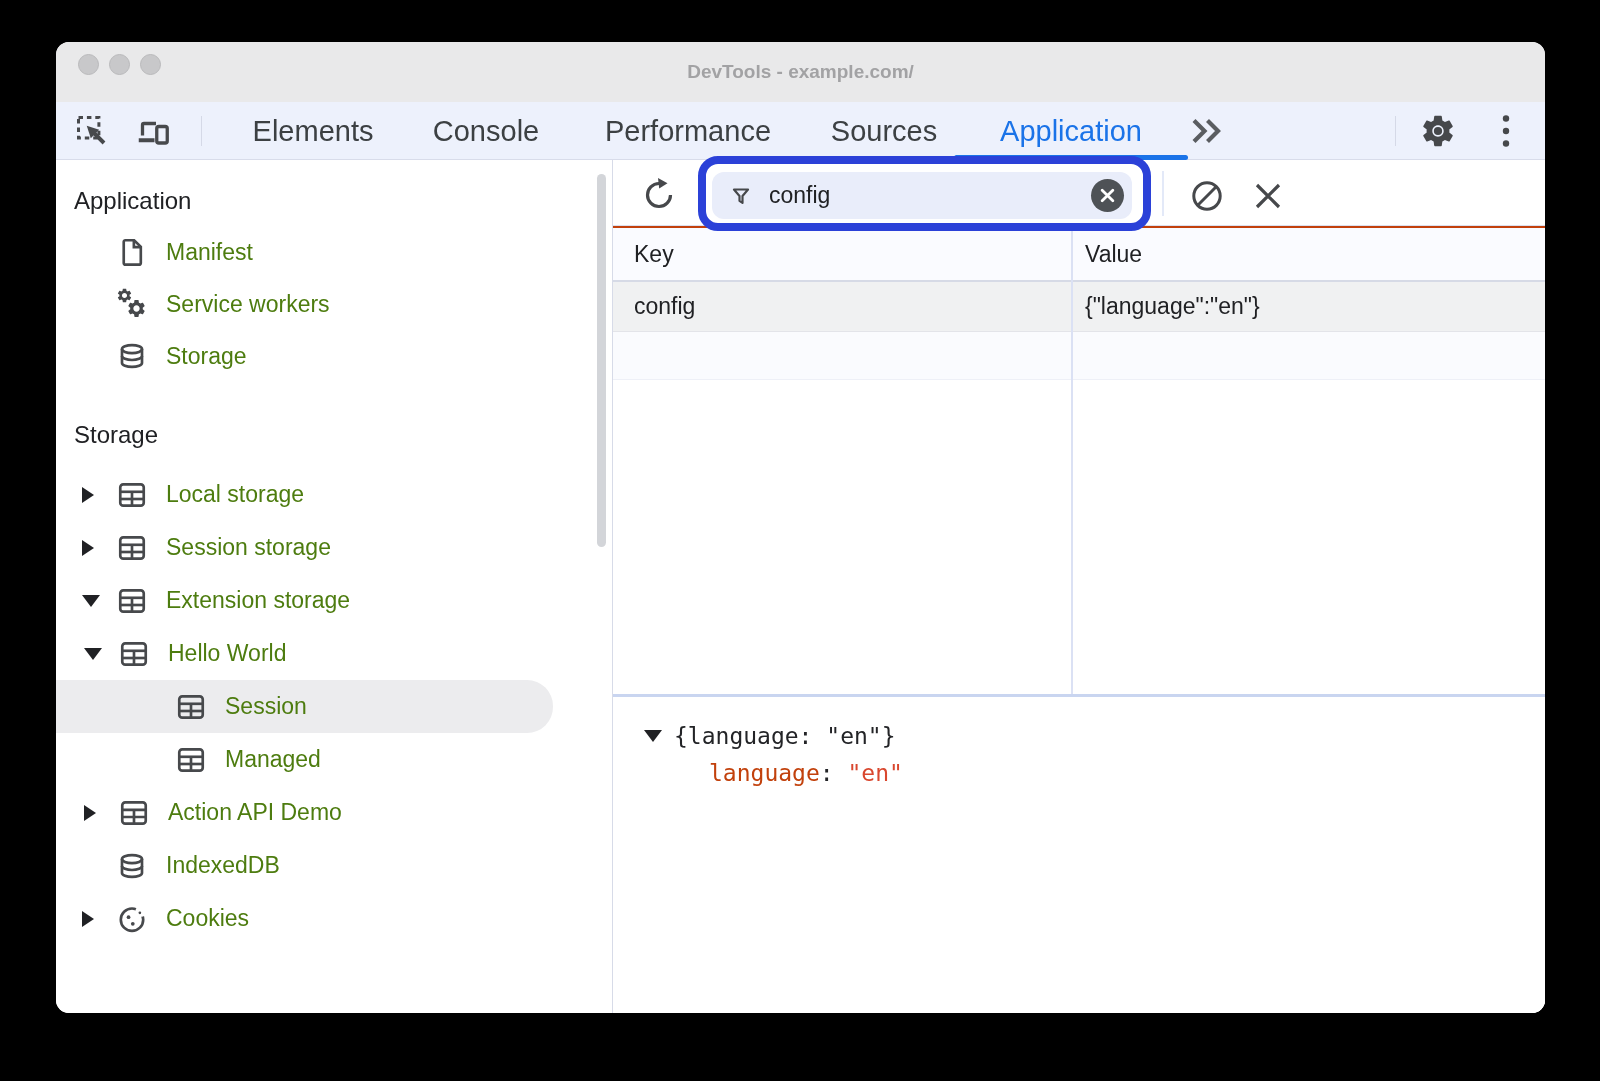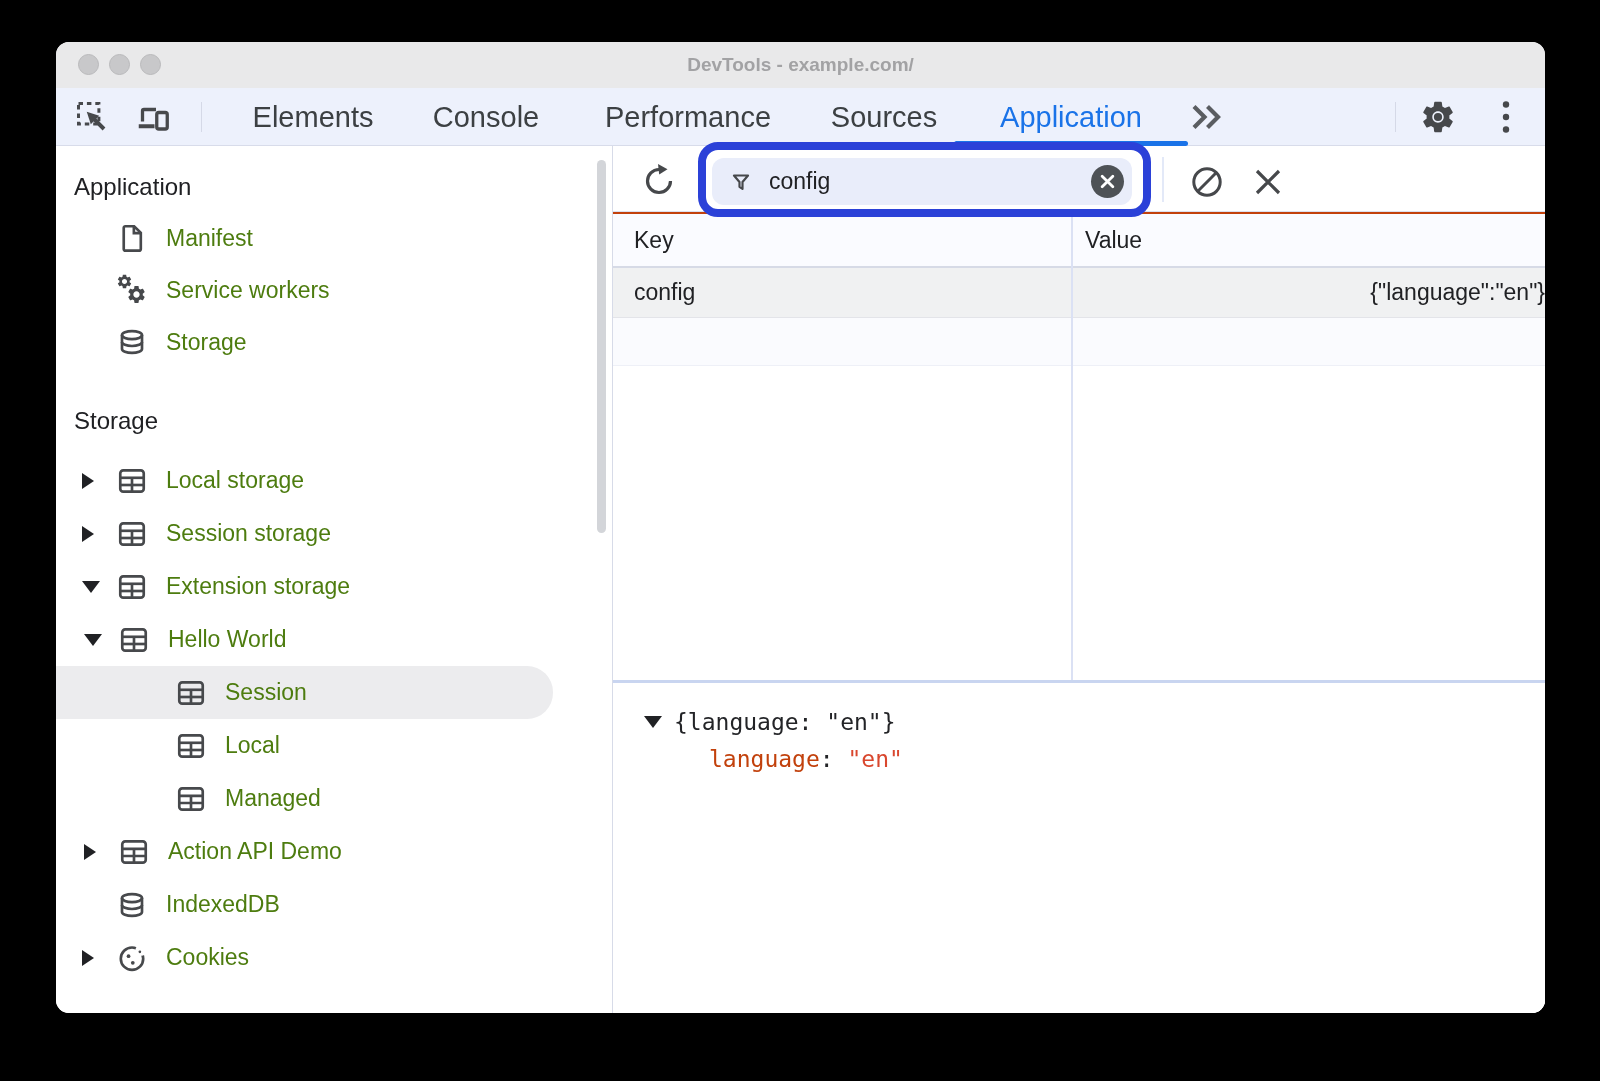--- a/index.html
+++ b/index.html
@@ -2,21 +2,21 @@
 <html><head>
 <meta charset="utf-8">
 <style>
   * { box-sizing: border-box; }
   html,body { margin:0; padding:0; width:1600px; height:1081px; background:#000; 
               font-family:"Liberation Sans", sans-serif; }
   .window { position:absolute; left:56px; top:42px; width:1489px; height:971px;
             background:#fff; border-radius:13px; overflow:hidden; display:flex; flex-direction:column; }
 
   
-  .titlebar { height:46px; flex:none; background:#e9e9ea; position:relative;
+  .titlebar { height:60px; flex:none; background:#e9e9ea; position:relative;
               display:flex; align-items:center; justify-content:center; }
   .traffic { position:absolute; left:22px; top:12px; display:flex; gap:10px; }
   .light { width:21px; height:21px; border-radius:50%; background:#c8c8ca; border:1px solid #b9b9bb; }
   .wtitle { font-size:19px; font-weight:bold; color:#a2a2a4; }
 
   
   .tabbar { height:58px; flex:none; background:#edf1fc; border-bottom:1px solid #d8dcea; position:relative; }
   .tbtn { position:absolute; display:flex; align-items:center; justify-content:center; }
   .inspect-btn { left:17px; top:10px; width:38px; height:38px; }
   .device-btn  { left:77px; top:10px; width:40px; height:38px; }
@@ -77,21 +77,21 @@
                display:flex; align-items:center; justify-content:center; cursor:pointer; }
   .pt-sep { position:absolute; left:549px; top:11px; width:2px; height:45px; background:#e3e9f8; }
   .block-btn { position:absolute; left:576px; top:18px; width:36px; height:36px; }
   .close-btn { position:absolute; left:639px; top:20px; width:32px; height:32px; }
 
   .table-area { height:468px; flex:none; position:relative; border-top:2px solid #c2410c; }
   .col-divider { position:absolute; left:458px; top:0; bottom:0; width:2px; background:#dbe1f4; }
   .thead { height:54px; display:flex; background:#fafbff; border-bottom:2px solid #d6dae6; }
   .th { font-size:23px; color:#202124; display:flex; align-items:center; }
   .cell-key { width:458px; flex:none; padding-left:21px; }
-  .cell-val { flex:1; padding-left:14px;text-align:right; }
+  .cell-val { flex:1; padding-left:14px; }
   .trow { display:flex; font-size:23px; color:#202124; align-items:center; }
   .trow.r1 { height:50px; background:#f0f1f2; border-bottom:1px solid #e3e4e9; }
   .trow.r2 { height:48px; background:#fafbfe; border-bottom:1px solid #eef0f7; }
 
   .preview-divider { height:3px; flex:none; background:#c9d5f0; }
   .preview { flex:1; background:#fff; font-family:"DejaVu Sans Mono", monospace;
              font-size:23px; color:#232427; }
   .pline1 { margin:26px 0 0 31px; display:flex; align-items:center; }
   .pline1 .tri-d { margin-right:12px; border-top-color:#202124; }
   .pline2 { margin:11px 0 0 96px; }
@@ -273,28 +273,20 @@
               </svg>
             </span>
           <span>Session</span>
         </div>
         <div class="srow pad-d">
           <span class="s-icon">
               <svg class="ic" width="32" height="32" viewBox="0 0 24 24">
                 <use href="#sym-table"></use>
               </svg>
             </span>
-          <span>Local</span>
-        </div>
-        <div class="srow pad-d">
-          <span class="s-icon">
-              <svg class="ic" width="32" height="32" viewBox="0 0 24 24">
-                <use href="#sym-table"></use>
-              </svg>
-            </span>
           <span>Managed</span>
         </div>
         <div class="srow pad-c">
           <span class="arrow-slot">
               <span class="tri-r"></span>
             </span>
           <span class="gap13"></span>
           <span class="s-icon">
               <svg class="ic" width="32" height="32" viewBox="0 0 24 24">
                 <use href="#sym-table"></use>

